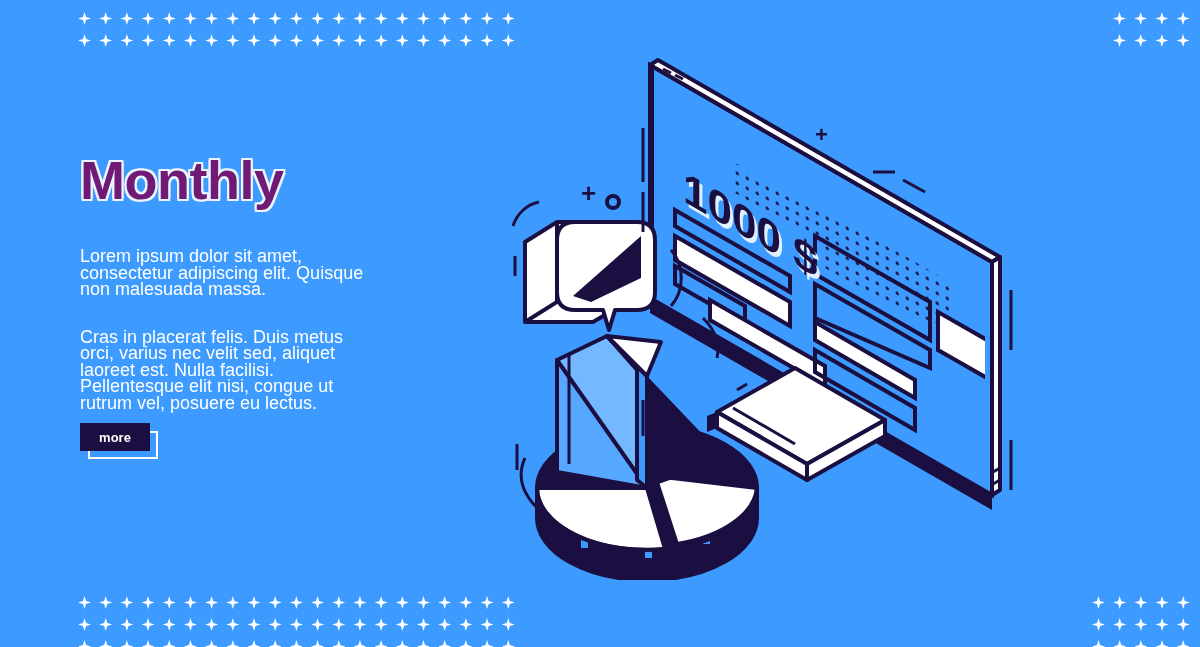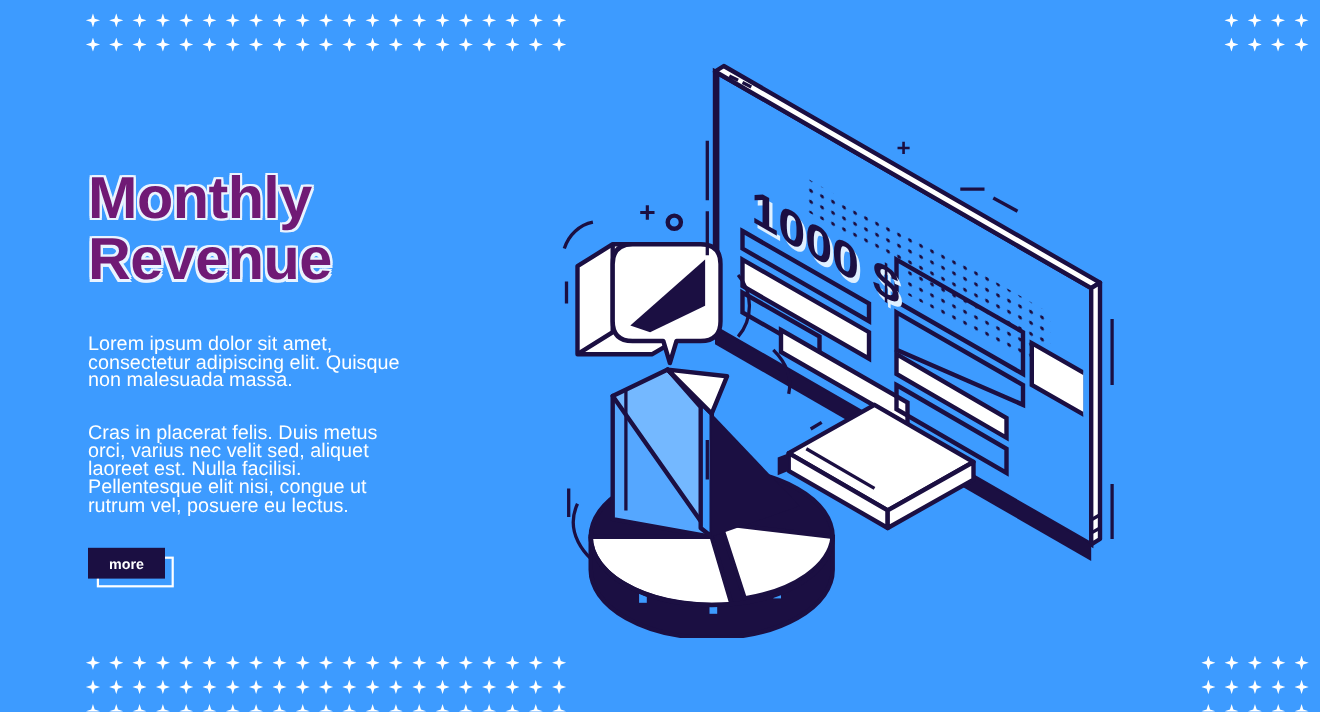--- a/index.html
+++ b/index.html
@@ -32,21 +32,21 @@
       -2px -2px 0 #eaf4ff, 2px -2px 0 #eaf4ff, -2px 2px 0 #eaf4ff, 2px 2px 0 #eaf4ff,
       0 -2px 0 #eaf4ff, 0 2px 0 #eaf4ff, -2px 0 0 #eaf4ff, 2px 0 0 #eaf4ff;
   }
   #headline span { display:block; }
   .body-copy {
     color:#ffffff; font-size:18px; line-height:16.5px; width:292px;
   }
   #para-1 { margin-top:40px; }
   #para-2 { margin-top:31px; }
 
-  #more-button-wrap { position:relative; margin-top:31px; width:78px; height:36px; }
+  #more-button-wrap { position:relative; margin-top:12px; width:78px; height:36px; }
   #more-frame {
     position:absolute; left:8px; top:8px; width:70px; height:28px;
     border:2px solid #ffffff; background:transparent;
   }
   #more-button {
     position:absolute; left:0; top:0; width:70px; height:28px;
     background:#1b0f42; color:#ffffff; border:none; cursor:pointer;
     font-family:"Liberation Sans", sans-serif; font-size:13px; font-weight:bold;
     display:flex; align-items:center; justify-content:center;
   }
@@ -194,21 +194,20 @@
       <i></i>
       <i></i>
       <i></i>
       <i></i>
       <i></i>
     </div>
 
   <div id="text-col">
     <h1 id="headline">
       <span>Monthly</span>
-      <span>Revenue</span>
     </h1>
     <p class="body-copy" id="para-1">Lorem ipsum dolor sit amet, consectetur adipiscing elit. Quisque non malesuada massa.</p>
     <p class="body-copy" id="para-2">Cras in placerat felis. Duis metus orci, varius nec velit sed, aliquet laoreet est. Nulla facilisi. Pellentesque elit nisi, congue ut rutrum vel, posuere eu lectus.</p>
 
     <div id="more-button-wrap">
       <div id="more-frame"></div>
       <button id="more-button">more</button>
     </div>
   </div>
 

